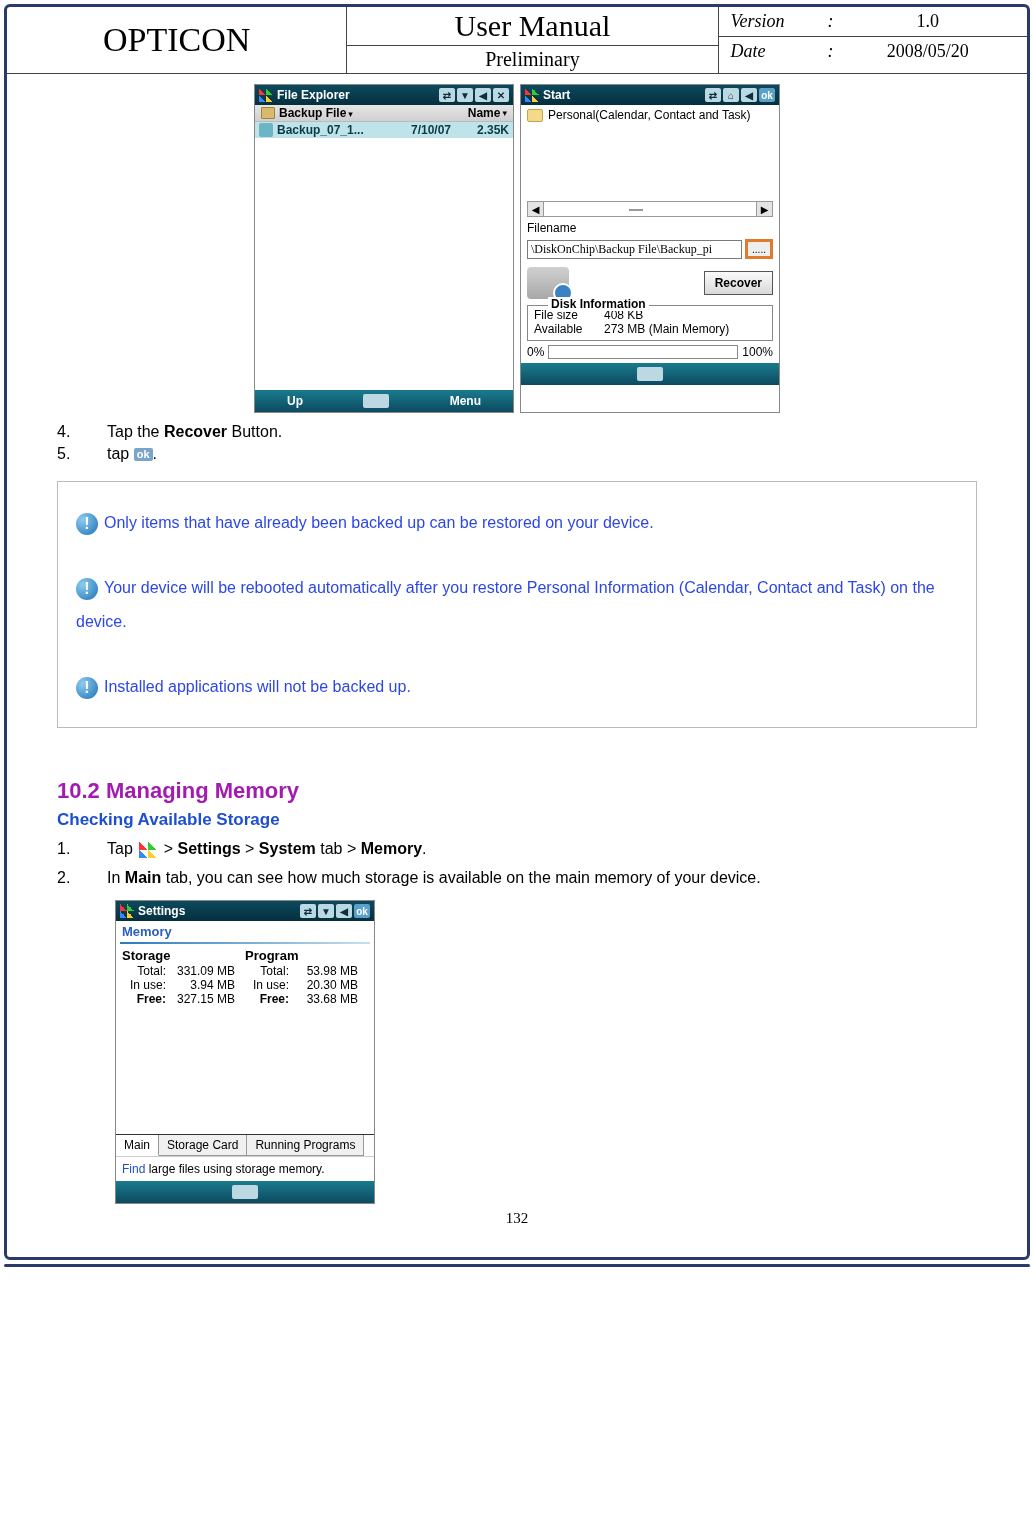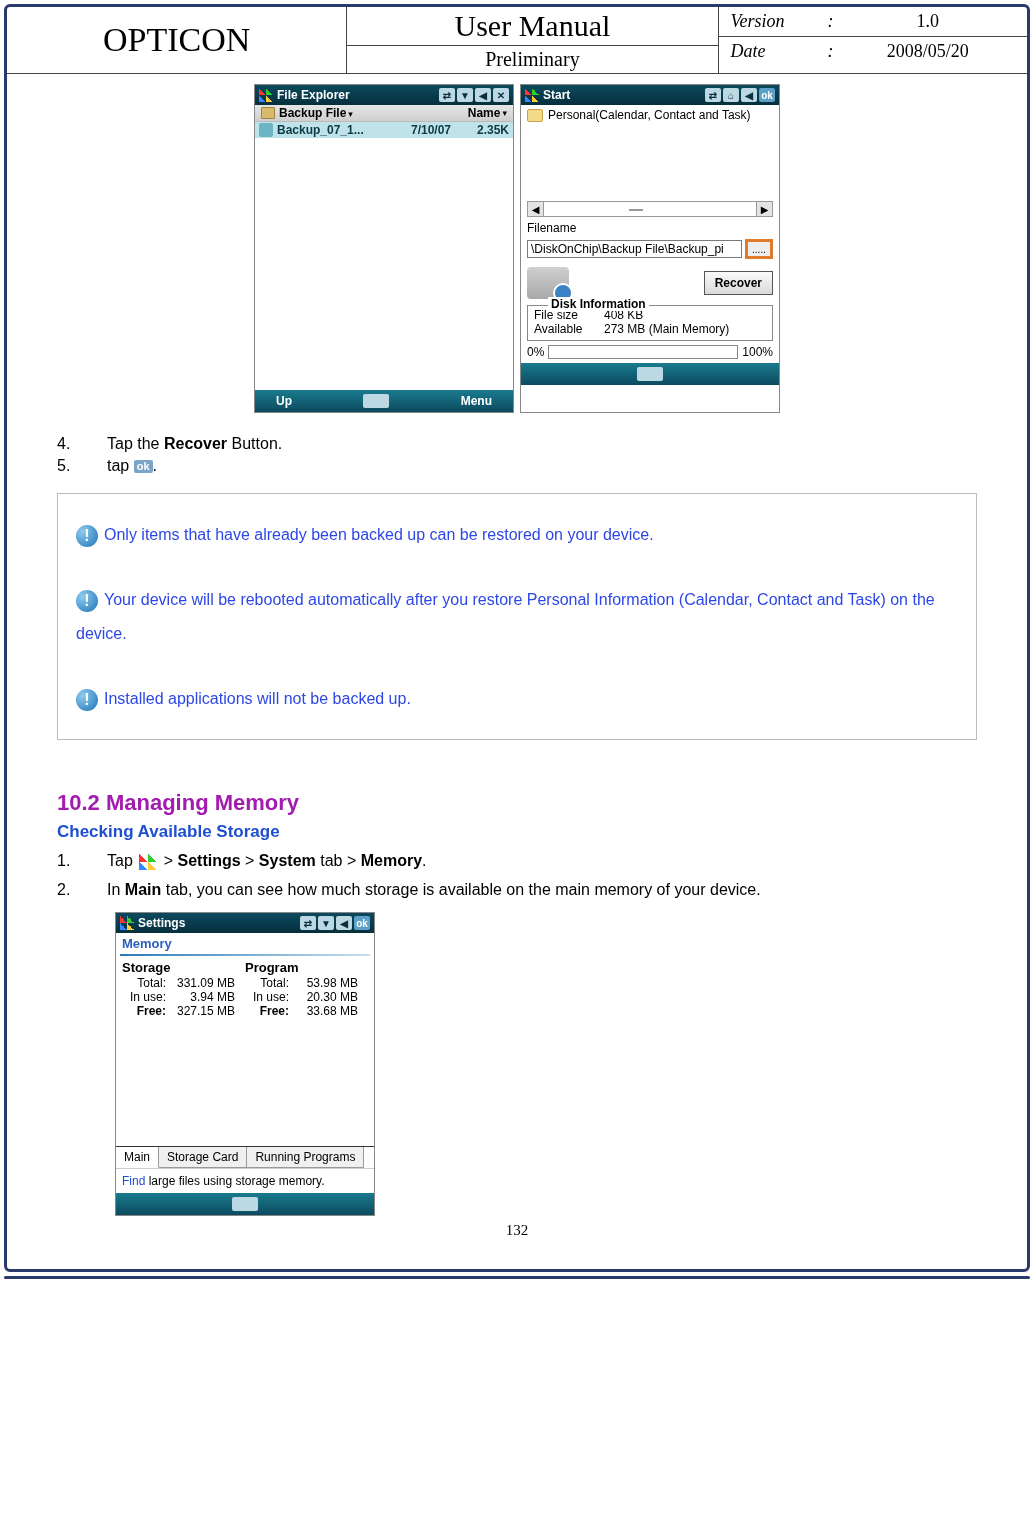--- a/index.html
+++ b/index.html
@@ -66,21 +66,21 @@
   .hr-sep { width: 20px; text-align: center; }
   .hr-val { flex: 1; text-align: center; font-style: normal; }
 
   
   .doc-body { padding: 10px 50px 30px 50px; }
 
   .screenshots-row {
     display: flex;
     justify-content: center;
     gap: 6px;
-    margin-bottom: 22px;
+    margin-bottom: 10px;
   }
 
   
   .device {
     width: 260px;
     border: 1px solid #888;
     font-family: Tahoma, Verdana, sans-serif;
     font-size: 12px;
     background: #fff;
   }
@@ -154,21 +154,21 @@
     height: 252px;
     background: #fff;
   }
 
   .device-bottombar {
     background: linear-gradient(#1a7b8e, #0c4a5f);
     color: #fff;
     display: flex;
     align-items: center;
     justify-content: space-between;
-    padding: 4px 21px;
+    padding: 4px 32px;
     font-weight: bold;
     font-size: 12px;
   }
   .kbd-icon {
     width: 26px; height: 14px;
     background: #bcd8e2;
     border-radius: 2px;
     display: inline-block;
   }
 
@@ -207,21 +207,21 @@
     position: absolute; left: 40%; width: 14px; height: 100%;
     background: #cfcfcf; border: 1px solid #999;
   }
   .field-label { font-size: 12px; padding: 2px 6px; }
   .field-row { display: flex; align-items: center; padding: 2px 6px; gap: 3px; }
   .text-input {
     flex: 1;
     border: 1px solid #7a7a7a;
     padding: 1px 3px;
     font-size: 12px;
-    font-family: Liberation Sans, sans-serif;
+    font-family: Liberation Serif, serif;
     background: #fff;
   }
   .browse-btn {
     width: 28px; height: 20px;
     border: 3px solid #e07a2c;
     background: #eee;
     font-size: 10px;
     display: flex; align-items: center; justify-content: center;
   }
   .recover-row { display: flex; align-items: center; padding: 6px; gap: 8px; }

